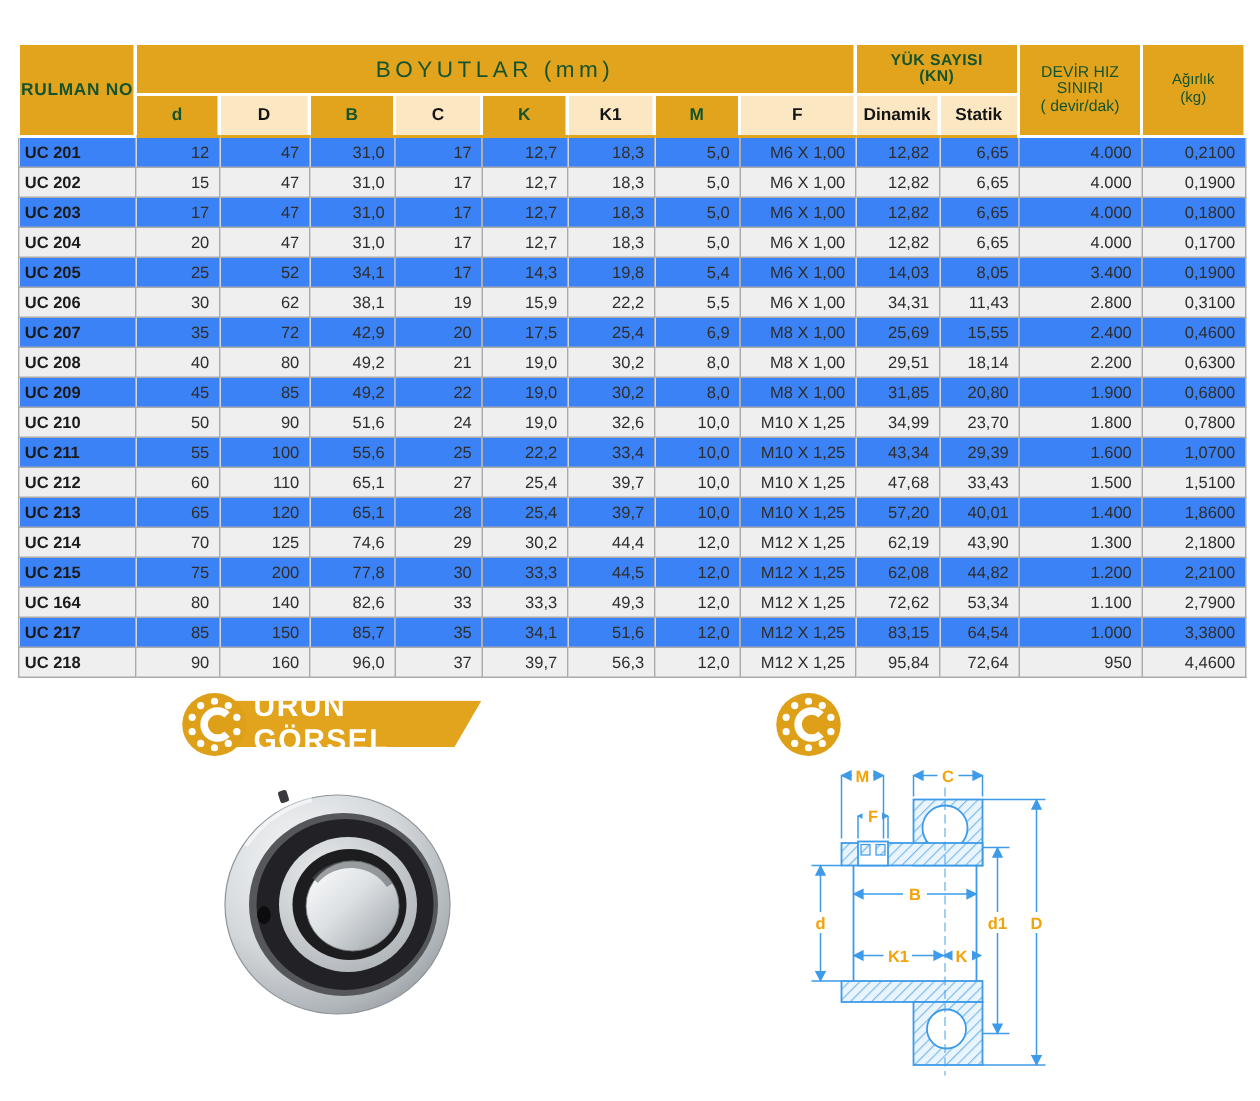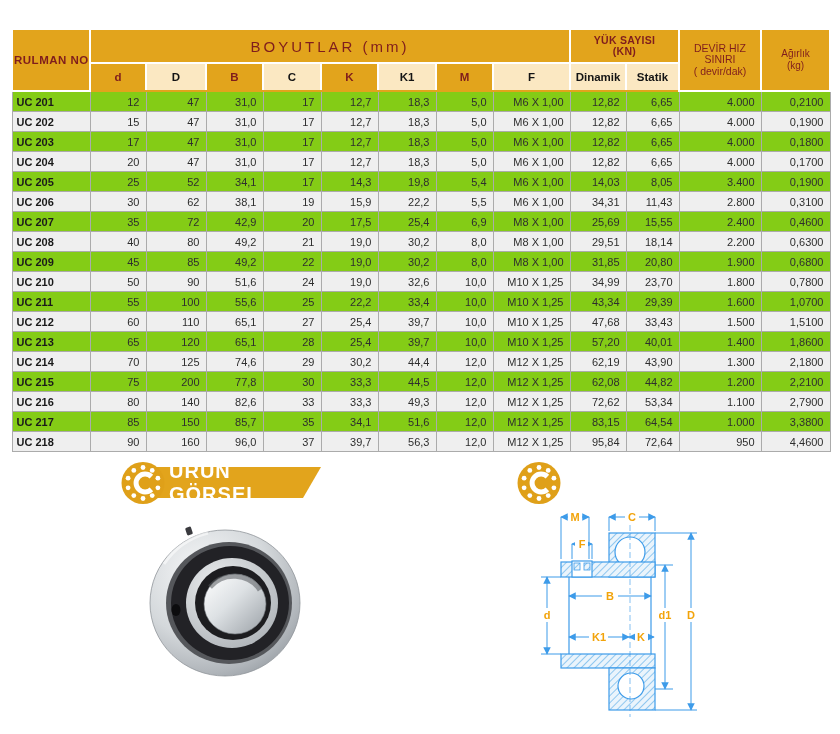--- a/index.html
+++ b/index.html
@@ -2,34 +2,34 @@
 <html><head>
 <meta charset="utf-8">
 <style>
   html,body{margin:0;padding:0;background:#fff;}
   .sheet{position:relative;width:840px;height:734px;background:#ffffff;overflow:hidden;
          font-family:"Liberation Sans", sans-serif;}
 
   
   table.spec{position:absolute;left:11px;top:28px;width:818px;border-collapse:collapse;table-layout:fixed;}
   table.spec th, table.spec td{overflow:hidden;white-space:nowrap;}
-  thead th{background:#E2A41C;color:#7f1d1d;border:2px solid #fff;font-weight:bold;vertical-align:middle;text-align:center;}
+  thead th{background:#E2A41C;color:#14532d;border:2px solid #fff;font-weight:bold;vertical-align:middle;text-align:center;}
   thead tr.top th{height:30px;}
   th.rulman{font-size:11.5px;line-height:13px;letter-spacing:.5px;white-space:normal;text-align:center;}
   th.boyutlar{font-size:15px;font-weight:500;letter-spacing:3px;}
   th.yuk{font-size:10.5px;line-height:11.5px;letter-spacing:.3px;}
   th.devir{font-size:10.5px;line-height:11.5px;font-weight:500;white-space:normal;margin-left:29px;}
   th.agirlik{font-size:10px;line-height:12px;font-weight:500;}
   thead tr.sub th{height:24px;font-size:11.5px;}
   thead tr.sub th{border-bottom:2px solid #E2A41C;}
   th.cream{background:#FBE8C2;color:#141414;}
   tbody td{height:19px;font-size:11px;color:#2e2e2e;border:1px solid #ABABAB;
            text-align:right;padding:0 6px 0 2px;}
   tbody td.name{text-align:left;font-weight:bold;color:#1a1a1a;padding:0 2px 0 4px;font-size:11px;}
-  tbody tr{background:#84cc16;}
+  tbody tr{background:#3b82f6;}
   tbody tr:nth-child(even){background:#EFEFEF;}
 
   
   .badge{position:absolute;top:461px;width:215px;height:44px;}
   .badge .banner{position:absolute;left:22px;top:6px;width:178px;height:31px;background:#E2A41C;
     clip-path:polygon(0 0,100% 0,calc(100% - 18px) 100%,0 100%);
     display:flex;align-items:center;justify-content:center;padding-left:26px;box-sizing:border-box;}
   .badge .banner span{color:#fff;font-weight:bold;font-size:20px;letter-spacing:1px;}
   .badge svg.bicon{position:absolute;left:0;top:0;}
 
@@ -310,21 +310,21 @@
           <td>33,3</td>
           <td>44,5</td>
           <td>12,0</td>
           <td>M12 X 1,25</td>
           <td>62,08</td>
           <td>44,82</td>
           <td>1.200</td>
           <td>2,2100</td>
         </tr>
         <tr>
-          <td class="name">UC 216</td>
+          <td class="name">UC 164</td>
           <td>80</td>
           <td>140</td>
           <td>82,6</td>
           <td>33</td>
           <td>33,3</td>
           <td>49,3</td>
           <td>12,0</td>
           <td>M12 X 1,25</td>
           <td>72,62</td>
           <td>53,34</td>

